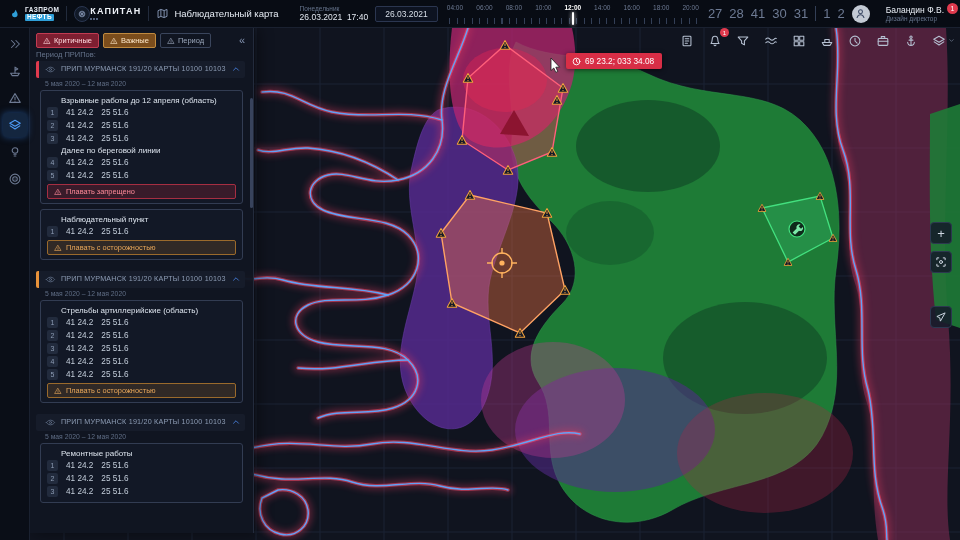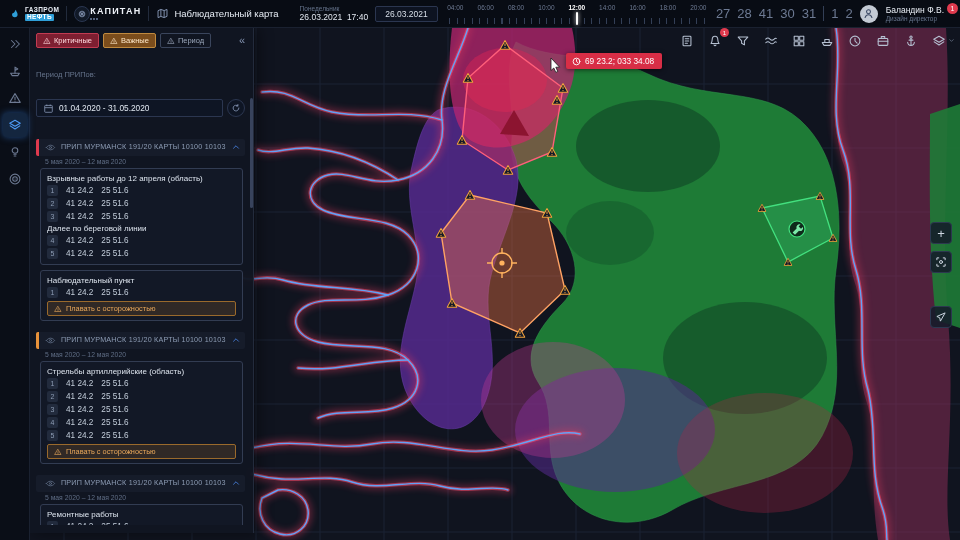--- a/index.html
+++ b/index.html
@@ -32,41 +32,41 @@
     color:#d8dfe9;background:#0d1321;white-space:nowrap}
   .ruler{position:relative;flex:1 1 250px;min-width:190px;height:26px}
   .ruler .ticks{position:absolute;left:4px;right:4px;bottom:3px;height:6px;
     background:repeating-linear-gradient(90deg,#333f56 0 1px,transparent 1px 7.5px)}
   .tl-label{position:absolute;top:3px;transform:translateX(-50%);font-size:6.5px;color:#6d7a93;white-space:nowrap}
   .tl-label.cur{color:#fff;font-weight:bold}
   .tl-marker{position:absolute;top:11px;bottom:2px;width:2px;background:#fff;
     transform:translateX(-50%);border-radius:1px;box-shadow:0 0 4px #fff}
   .days{display:flex;gap:7px;align-items:flex-end;font-size:13px;color:#6d7a93;white-space:nowrap}
   .days .sep{border-left:1px solid #333f56;padding-left:7px}
-  .user{margin-left:auto;display:flex;align-items:center;gap:8px;padding-right:8px}
+  .user{margin-left:auto;display:flex;align-items:center;gap:16px;padding-right:8px}
   .avatar{width:18px;height:18px;border-radius:50%;background:#c3cad4;color:#394763;
     display:flex;align-items:center;justify-content:center;overflow:hidden}
   .user .name{font-size:8.5px;color:#eaeff6;line-height:1.2;white-space:nowrap}
   .user .role{font-size:6.5px;color:#66748c;line-height:1.2;white-space:nowrap}
   .corner-badge{position:absolute;right:2px;top:3px;min-width:11px;height:11px;border-radius:6px;
     background:#e03a4e;color:#fff;font-size:7px;display:flex;align-items:center;justify-content:center;
     padding:0 2px;z-index:50}
 
   
   #rail{position:absolute;top:28px;left:0;width:30px;bottom:0;background:#0a0e17;
     border-right:1px solid #1a2130;z-index:30;display:flex;flex-direction:column;align-items:center;
     padding-top:4px;gap:3px}
   .rail-btn{width:24px;height:24px;border-radius:4px;display:flex;align-items:center;
     justify-content:center;color:#6d7a93}
   .rail-btn.active{background:#14263f;color:#4f9cf7;box-shadow:0 0 7px rgba(42,101,181,.65)}
 
   
   #panel{position:absolute;left:30px;top:28px;width:224px;bottom:7px;background:rgba(17,22,33,.97);
     border-right:1px solid #232b3c;z-index:20;display:flex;flex-direction:column;
-    padding:5px 8px 8px 6px;gap:22px;box-shadow:4px 0 14px rgba(0,0,0,.45)}
+    padding:5px 8px 8px 6px;gap:2px;box-shadow:4px 0 14px rgba(0,0,0,.45)}
   .chips{display:flex;align-items:center;gap:4px}
   .chip{display:flex;align-items:center;gap:3px;height:15px;padding:0 6px;border-radius:2px;
     font-size:7.5px;border:1px solid transparent}
   .chip.critical{background:#7e1f31;border-color:#c23b52;color:#ffd9de}
   .chip.important{background:#7b4d1c;border-color:#c08a3e;color:#ffe9c9}
   .chip.normal{background:transparent;border-color:#3a455c;color:#9aa6ba}
   .collapse{margin-left:auto;color:#8494b2;font-size:11px;line-height:1}
   .period-label{font-size:7.5px;color:#66748c}
   .period-row{display:flex;align-items:center;gap:4px;margin-top:-2px}
   .period-field{flex:1;display:flex;align-items:center;gap:5px;border:1px solid #2b3650;
@@ -80,21 +80,21 @@
   #cards{flex:1;overflow:hidden;display:flex;flex-direction:column;gap:6px;position:relative}
   .card-head{display:flex;align-items:flex-start;gap:5px;padding:3px 4px 3px 6px;
     border-left:3px solid transparent;background:#161c2a;border-radius:2px}
   .sev-critical .card-head{border-left-color:#e03a4e}
   .sev-important .card-head{border-left-color:#e8923a}
   .card-title{font-size:7.2px;color:#8d9cb4;letter-spacing:.2px;flex:1;white-space:nowrap;overflow:hidden}
   .eye{color:#5f6d85;display:flex}
   .chev{color:#4f8ff7;display:flex}
   .card-date{font-size:6.8px;color:#5f6d85;padding:2px 6px 3px 9px}
   .card-box{border:1px solid #323c52;border-radius:3px;margin:0 2px 5px 4px;padding:3px 6px;background:#121826}
-  .sec-text{font-size:8px;color:#dde4ee;margin:2px 0}
+  .sec-text{font-size:8px;color:#dde4ee;margin:2px 14px}
   .coord-row{display:flex;align-items:center;gap:8px;margin:2px 0;font-size:8.2px;color:#c3cdda}
   .coord-row .num{flex:0 0 11px;width:11px;height:11px;background:#222b3d;border-radius:2px;
     color:#8d9cb4;display:flex;align-items:center;justify-content:center;font-size:7px}
   .warn-banner{display:flex;align-items:center;gap:4px;font-size:7.4px;border-radius:2px;
     padding:2px 6px;margin:3px 0 1px}
   .warn-banner.critical{background:rgba(190,40,60,.22);border:1px solid #a62e42;color:#ff8a98}
   .warn-banner.caution{background:rgba(190,120,40,.18);border:1px solid #9a6a2c;color:#e8a75a}
   .warn-banner .ic{display:flex}
   .scrollbar{position:absolute;right:0;top:70px;width:3px;height:110px;background:#38435c;border-radius:2px}
 
@@ -510,38 +510,20 @@
           <svg viewBox="0 0 16 16" width="8" height="8" fill="none" stroke="currentColor" stroke-width="1.2" stroke-linecap="round" stroke-linejoin="round">
             <path d="M8 3l6 10H2Z"></path>
             <path d="M8 7.2v2.4M8 11.4v.2"></path>
           </svg>
         </span>
         <span>Период</span>
       </button>
       <button class="collapse">«</button>
   </div>
   <div class="period-label">Период ПРИПов:</div>
-  <div class="period-row">
-    <div class="period-field">
-      <span class="ic">
-        <svg viewBox="0 0 16 16" width="11" height="11" fill="none" stroke="currentColor" stroke-width="1.2">
-            <rect x="2.5" y="3.5" width="11" height="10" rx="1"></rect>
-            <path d="M2.5 6.8h11M5.5 2.2v2.4M10.5 2.2v2.4"></path>
-          </svg>
-      </span>
-      <span>01.04.2020 - 31.05.2020</span>
-    </div>
-    <button class="refresh-btn">
-      <span class="ic">
-        <svg viewBox="0 0 16 16" width="10" height="10" fill="none" stroke="currentColor" stroke-width="1.4" stroke-linecap="round">
-            <path d="M12.6 8A4.6 4.6 0 1 1 11 4.6M11 2.4v2.4H8.6"></path>
-          </svg>
-      </span>
-    </button>
-  </div>
   <div id="cards">
       <div class="card sev-critical">
         <div class="card-head">
           <span class="eye">
             <svg viewBox="0 0 16 16" width="11" height="11" fill="none" stroke="currentColor" stroke-width="1.2" stroke-linecap="round" stroke-linejoin="round">
               <path d="M2 8s2.3-3.4 6-3.4S14 8 14 8s-2.3 3.4-6 3.4S2 8 2 8Z"></path>
               <circle cx="8" cy="8" r="1.5"></circle>
             </svg>
           </span>
           <span class="card-title">ПРИП МУРМАНСК 191/20 КАРТЫ 10100 10103</span>
@@ -573,20 +555,26 @@
           <div class="coord-row">
             <span class="num">4</span>
             <span>41 24.2</span>
             <span>25 51.6</span>
           </div>
           <div class="coord-row">
             <span class="num">5</span>
             <span>41 24.2</span>
             <span>25 51.6</span>
           </div>
+          <div class="warn-banner critical"><span class="ic">
+              <svg viewBox="0 0 16 16" width="8" height="8" fill="none" stroke="currentColor" stroke-width="1.2" stroke-linecap="round" stroke-linejoin="round">
+                <path d="M8 3l6 10H2Z"></path>
+                <path d="M8 7.2v2.4M8 11.4v.2"></path>
+              </svg>
+            </span>Плавать запрещено</div>
         </div>
         <div class="card-box">
           <div class="sec-text">Наблюдательный пункт</div>
           <div class="coord-row">
             <span class="num">1</span>
             <span>41 24.2</span>
             <span>25 51.6</span>
           </div>
           <div class="warn-banner caution"><span class="ic">
               <svg viewBox="0 0 16 16" width="8" height="8" fill="none" stroke="currentColor" stroke-width="1.2" stroke-linecap="round" stroke-linejoin="round">

